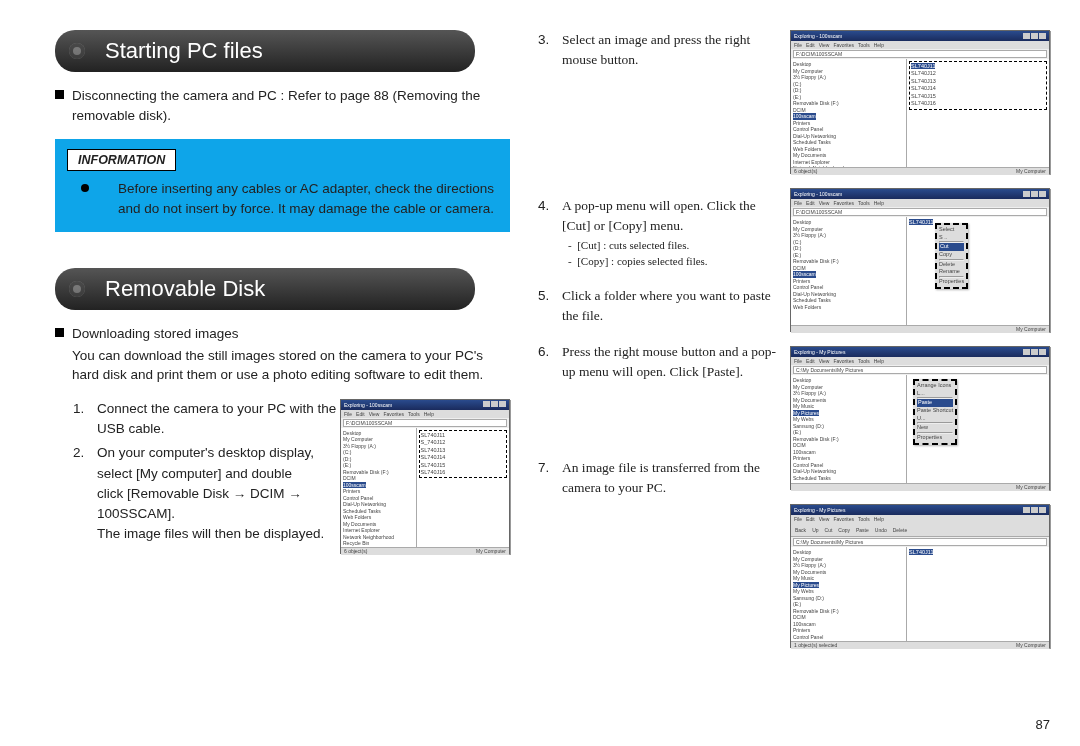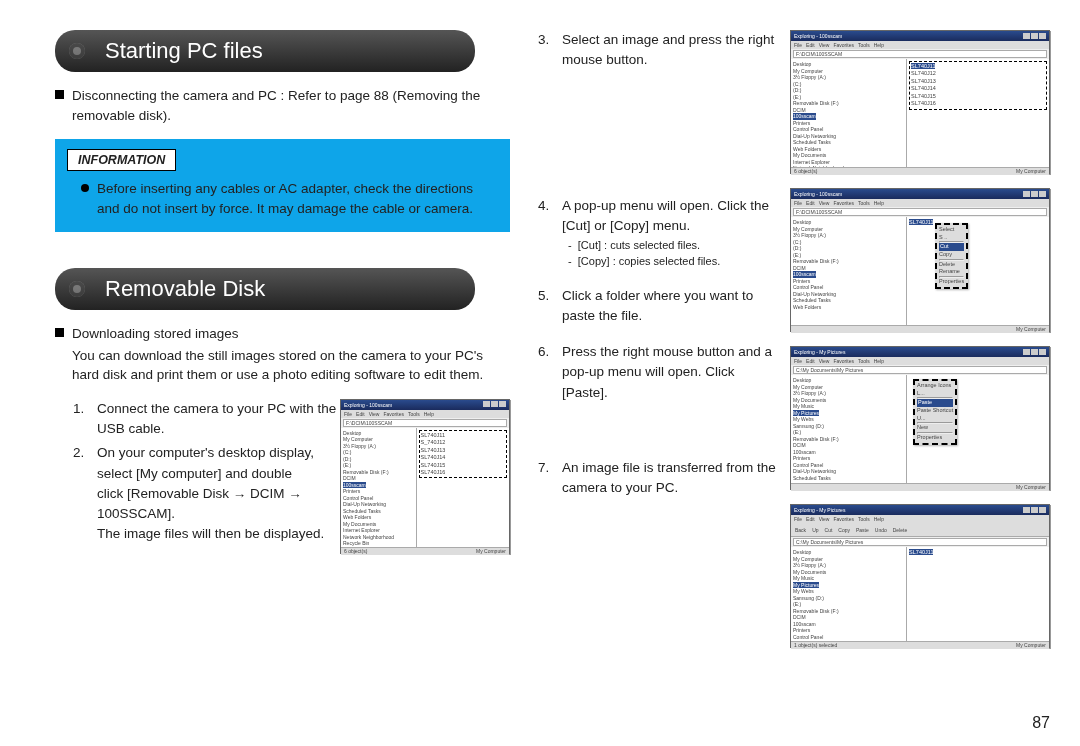--- a/index.html
+++ b/index.html
@@ -46,51 +46,51 @@
   }
   .info-label {
     display:inline-block;
     border:1.5px solid #000;
     background:#fff;
     font-weight:bold; font-style:italic;
     font-size:12.5px;
     padding:3px 10px;
     margin:10px 0 8px 12px;
   }
-  .info-item { display:flex; gap:8px; padding:0 16px 0 26px; font-size:13.5px; line-height:1.45; }
+  .info-item { display:flex; gap:8px; padding:0 16px 0 26px; font-size:13.5px; line-height:1.45;text-align:right; }
   .info-item .dot { width:8px;height:8px;border-radius:50%;background:#000;margin-top:5px;flex-shrink:0; }
   ol.steps { list-style:none; counter-reset:step; margin-left:18px; }
   ol.steps > li { counter-increment:step; display:flex; gap:6px; font-size:13.5px; line-height:1.5; margin-bottom:4px; }
   ol.steps > li::before { content: counter(step) "."; min-width:18px; }
 
   .right-steps { list-style:none; }
   .right-steps > li { display:flex; gap:6px; font-size:13.5px; line-height:1.5; margin-bottom:16px; }
   .right-steps .num { min-width:18px; }
-  .right-steps .txt { flex:1; }
+  .right-steps .txt { flex:1;font-family:Liberation Serif, serif; }
   .indent-dash { font-size:11px; margin-left:6px; line-height:1.5; }
 
   .fake-win {
     border:1px solid #666; background:#efefef; font-size:6px; color:#444;
     position:relative; width:100%; height:144px;
     box-shadow:1px 1px 0 #999;
   }
   .fake-win.small { width:170px; height:155px; }
   .tbar { background:linear-gradient(#2a4b8d,#1a2b5d); height:10px; display:flex; align-items:center; padding:0 3px; color:#fff; font-size:5px; justify-content:space-between;}
   .tbar .btns span{display:inline-block;width:7px;height:6px;background:#ccc;margin-left:1px;}
   .mbar{background:#ddd;height:8px;display:flex;gap:4px;padding:0 3px;font-size:5px;align-items:center;}
   .abar{background:#fff;height:8px;border:1px solid #aaa;margin:1px 2px;font-size:5px;padding:0 2px;}
   .fbody{display:flex;height:calc(100% - 34px);}
   .ftree{width:45%;border-right:1px solid #aaa;background:#fff;padding:2px;font-size:5px;line-height:1.3;overflow:hidden;}
   .flist{flex:1;background:#fff;padding:2px;font-size:5.5px;line-height:1.35;}
   .sbar{height:8px;background:#ddd;border-top:1px solid #aaa;font-size:5px;padding:0 3px;display:flex;justify-content:space-between;}
 
   .left-fig-row{display:flex;gap:1px;}
   .left-fig-row .steps-wrap{flex:1;}
   .left-fig-row .fig{width:170px;}
-  .page-num{position:absolute;bottom:14px;right:30px;font-size:16px;}
+  .page-num{position:absolute;bottom:14px;right:30px;font-size:13px;}
   .ctx-menu{position:absolute;background:#ddd;border:1px solid #666;font-size:5.5px;padding:1px 2px;line-height:1.4;box-shadow:1px 1px 2px rgba(0,0,0,.3);}
   .ctx-menu .sel{background:#2a4b8d;color:#fff;display:block;padding:0 1px;}
 </style>
 </head>
 <body>
 
 <div class="columns">
   <div class="col-left">
     <div class="section-title">Starting PC files</div>
 

